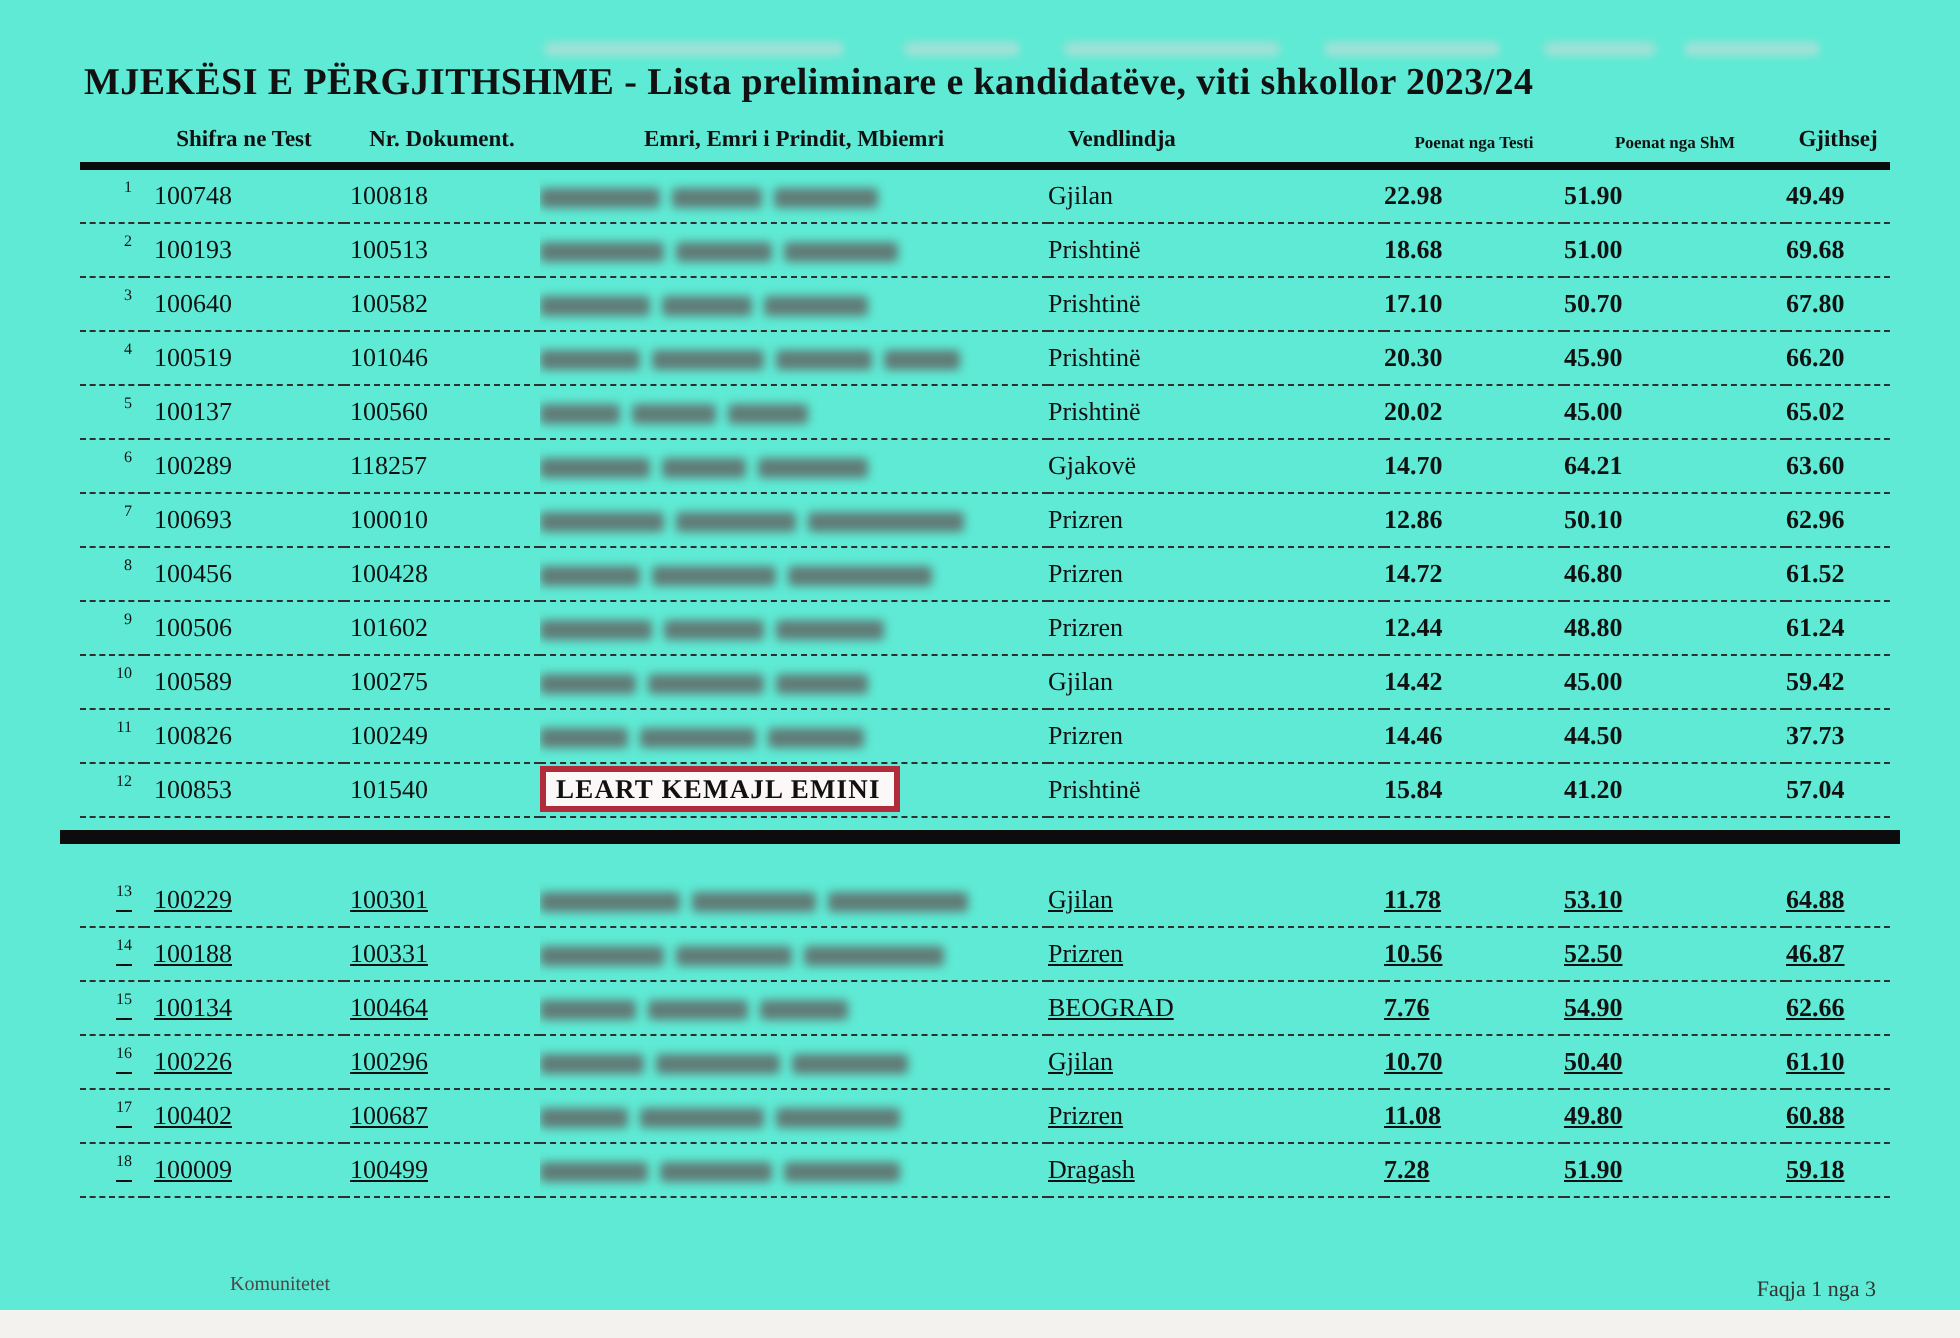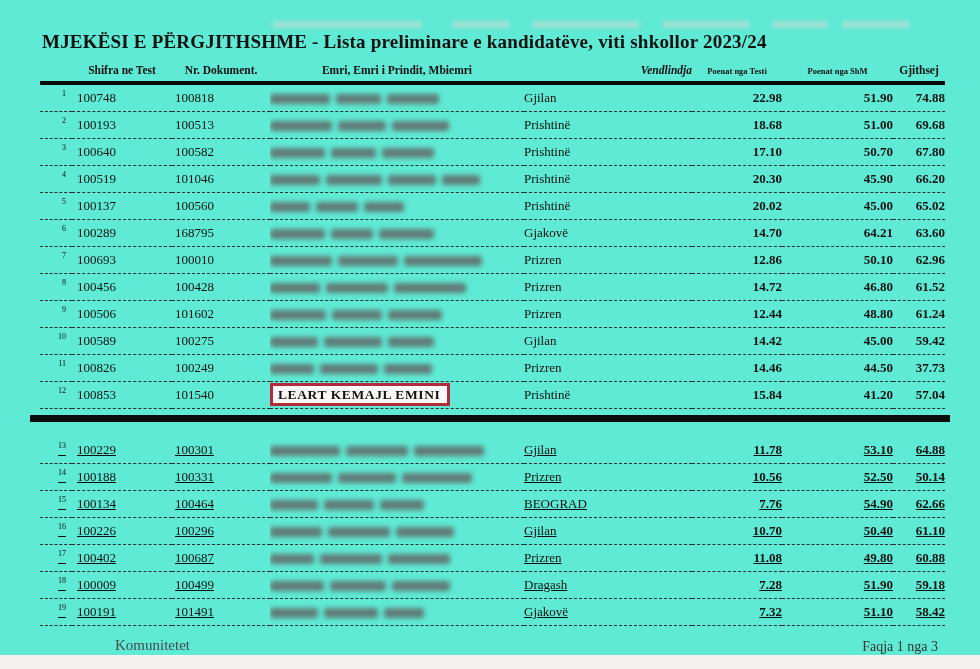--- a/index.html
+++ b/index.html
@@ -20,42 +20,42 @@
   .tbl-1{top:64px;}
   .tbl-2{top:437px;text-decoration:underline;}
   col.c-idx{width:32px;}  col.c-shifra{width:100px;} col.c-dok{width:98px;}
   col.c-emri{width:254px;} col.c-vend{width:168px;} col.c-testi{width:90px;}
   col.c-shm{width:111px;} col.c-gj{width:52px;}
   thead th{
     font-size:11.5px;font-weight:bold;text-align:center;vertical-align:bottom;
     padding:0 0 5px 0;border-bottom:4px solid #0a0a0a;white-space:nowrap;
   }
   thead th.small{font-size:8.5px;}
-  thead th.left{text-align:right;padding-left:10px;font-style:italic;}
+  thead th.left{text-align:left;padding-left:10px;}
   tbody td{
     height:26px;line-height:26px;padding:0;vertical-align:middle;
     border-bottom:1px dashed #2f2f2f;font-size:13px;white-space:nowrap;overflow:hidden;
   }
   td.idx{text-align:right;padding-right:6px;}
   td.idx sup{font-size:8px;line-height:1;position:relative;top:-1px;}
   td.shifra{padding-left:5px;}
   td.dok{padding-left:3px;}
   td.vend{padding-left:0;}
-  td.num{text-align:right;font-weight:bold;}
+  td.num{text-align:left;font-weight:bold;}
   .redacted{display:inline-flex;align-items:center;gap:6px;vertical-align:middle;
             filter:blur(2.4px);opacity:.8;}
   .redacted i{display:inline-block;height:10px;background:#616161;border-radius:2px;}
   .hl-box{
     display:inline-block;border:3px solid var(--hl,#b22b3a);
     padding:0 7px 0 5px;line-height:17px;height:17px;
     font-weight:bold;font-size:13.5px;letter-spacing:.6px;background:#fdf8f8;
   }
   .divider{position:absolute;left:30px;top:415px;width:920px;height:7px;background:#0c0c0c;}
-  .footer-left{position:absolute;left:115px;top:637px;font-size:15px;color:#4a4a4a;}
-  .footer-right{position:absolute;right:42px;top:639px;font-size:14px;color:#333;}
+  .footer-left{position:absolute;left:115px;top:637px;font-size:10px;color:#4a4a4a;}
+  .footer-right{position:absolute;right:42px;top:639px;font-size:11px;color:#333;}
   .bottom-strip{position:absolute;left:0;bottom:0;width:980px;height:14px;background:#f3f2ef;}
 </style>
 </head>
 <body>
 
 <div class="page">
 
   <div class="smudge-row">
     <span class="smudge" style="left:272px;width:150px;"></span>
     <span class="smudge" style="left:452px;width:58px;"></span>
@@ -96,21 +96,21 @@
     <td class="shifra">100748</td>
     <td class="dok">100818</td>
     <td class="emri"><span class="redacted">
               <i style="width: 60px;"></i>
               <i style="width: 45px;"></i>
               <i style="width: 52px;"></i>
             </span></td>
     <td class="vend">Gjilan</td>
     <td class="num">22.98</td>
     <td class="num">51.90</td>
-    <td class="num">74.88</td>
+    <td class="num">49.49</td>
   </tr>
 
   <tr>
     <td class="idx"><sup>2</sup></td>
     <td class="shifra">100193</td>
     <td class="dok">100513</td>
     <td class="emri"><span class="redacted">
               <i style="width: 62px;"></i>
               <i style="width: 48px;"></i>
               <i style="width: 57px;"></i>
@@ -163,21 +163,21 @@
             </span></td>
     <td class="vend">Prishtinë</td>
     <td class="num">20.02</td>
     <td class="num">45.00</td>
     <td class="num">65.02</td>
   </tr>
 
   <tr>
     <td class="idx"><sup>6</sup></td>
     <td class="shifra">100289</td>
-    <td class="dok">168795</td>
+    <td class="dok">118257</td>
     <td class="emri"><span class="redacted">
               <i style="width: 55px;"></i>
               <i style="width: 42px;"></i>
               <i style="width: 55px;"></i>
             </span></td>
     <td class="vend">Gjakovë</td>
     <td class="num">14.70</td>
     <td class="num">64.21</td>
     <td class="num">63.60</td>
   </tr>
@@ -304,21 +304,21 @@
     <td class="shifra">100188</td>
     <td class="dok">100331</td>
     <td class="emri"><span class="redacted">
               <i style="width: 62px;"></i>
               <i style="width: 58px;"></i>
               <i style="width: 70px;"></i>
             </span></td>
     <td class="vend">Prizren</td>
     <td class="num">10.56</td>
     <td class="num">52.50</td>
-    <td class="num">50.14</td>
+    <td class="num">46.87</td>
   </tr>
 
   <tr>
     <td class="idx"><sup>15</sup></td>
     <td class="shifra">100134</td>
     <td class="dok">100464</td>
     <td class="emri"><span class="redacted">
               <i style="width: 48px;"></i>
               <i style="width: 50px;"></i>
               <i style="width: 44px;"></i>
@@ -367,33 +367,19 @@
               <i style="width: 54px;"></i>
               <i style="width: 56px;"></i>
               <i style="width: 58px;"></i>
             </span></td>
     <td class="vend">Dragash</td>
     <td class="num">7.28</td>
     <td class="num">51.90</td>
     <td class="num">59.18</td>
   </tr>
 
-  <tr>
-    <td class="idx"><sup>19</sup></td>
-    <td class="shifra">100191</td>
-    <td class="dok">101491</td>
-    <td class="emri"><span class="redacted">
-              <i style="width: 48px;"></i>
-              <i style="width: 54px;"></i>
-              <i style="width: 40px;"></i>
-            </span></td>
-    <td class="vend">Gjakovë</td>
-    <td class="num">7.32</td>
-    <td class="num">51.10</td>
-    <td class="num">58.42</td>
-  </tr>
 </tbody>
   </table>
 
   <div class="footer-left">Komunitetet</div>
   <div class="footer-right">Faqja 1 nga 3</div>
   <div class="bottom-strip"></div>
 </div>
 
 </body></html>

